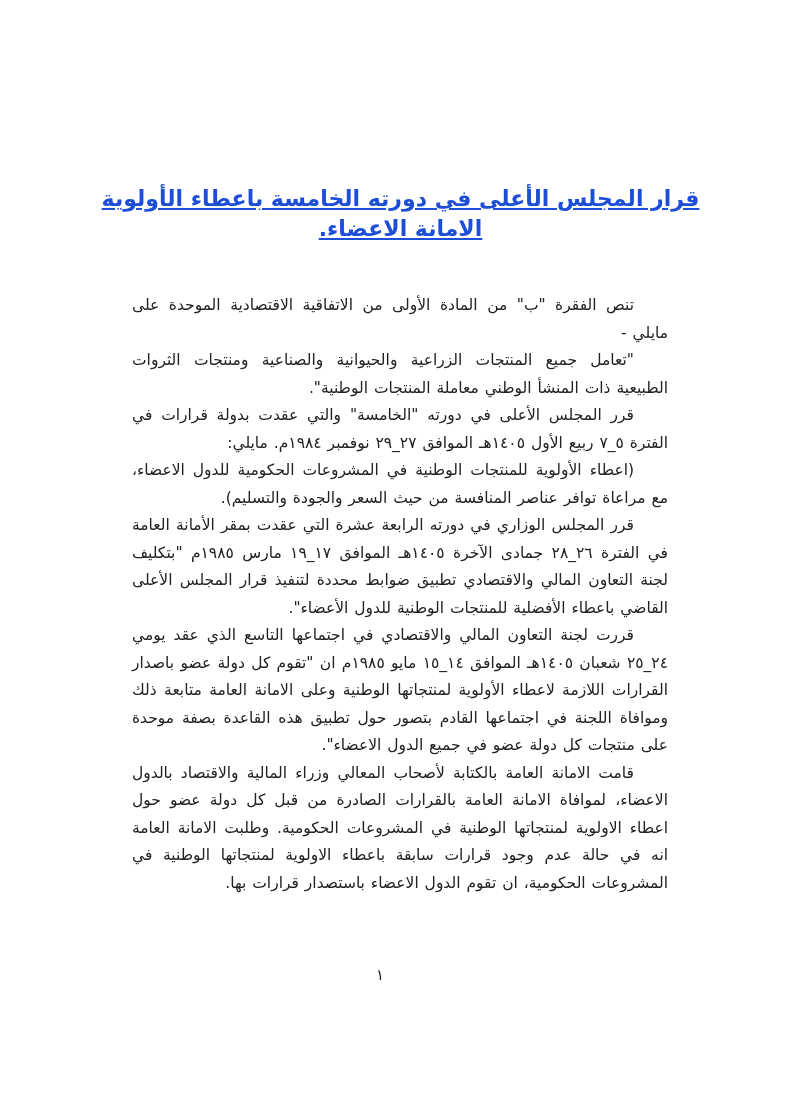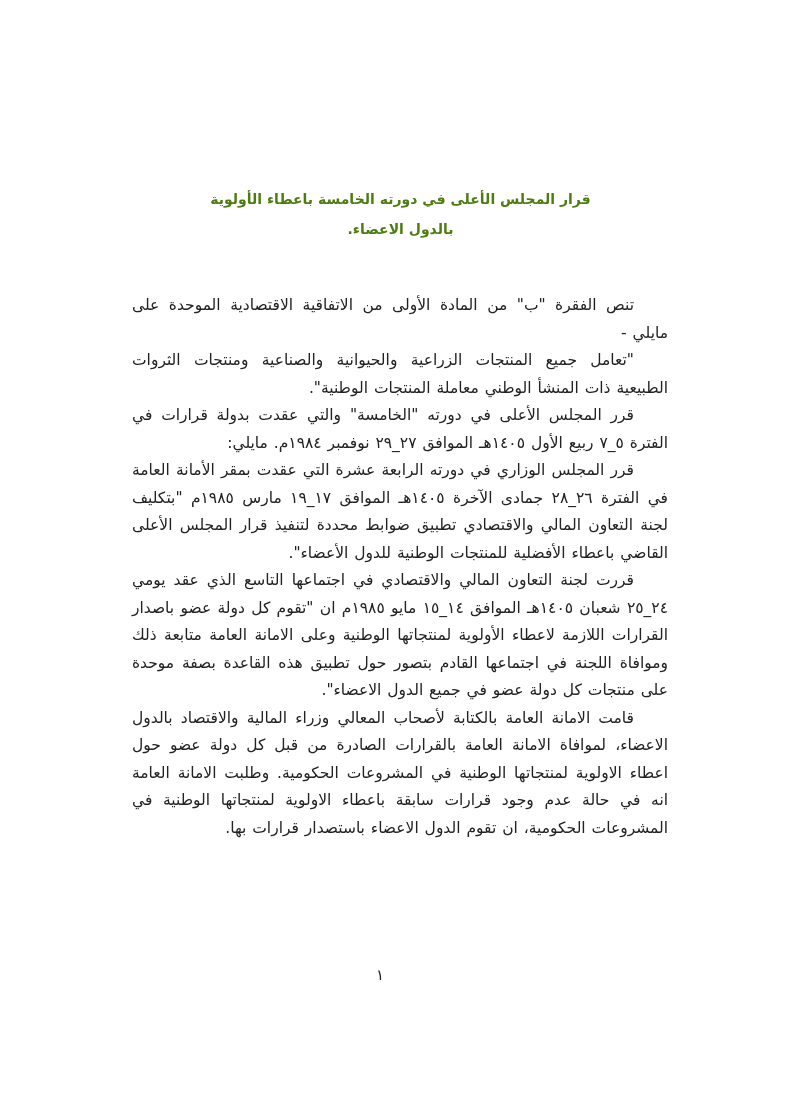--- a/index.html
+++ b/index.html
@@ -19,25 +19,26 @@
   }
   .title-block {
     position: absolute;
     top: 184px;
     left: 0;
     right: 0;
     text-align: center;
     direction: rtl;
   }
   .title-line {
-    font-size: 14px;
+    font-size: 22px;
     font-weight: bold;
     line-height: 30px;
-    color: #4d7c0f;
+    color: #1d4ed8;
     letter-spacing: 0.5px;
+    text-decoration: underline;
   }
   .body-block {
     position: absolute;
     top: 292px;
     right: 133px;
     width: 536px;
     direction: rtl;
     text-align: justify;
     text-justify: inter-word;
   }
@@ -61,27 +62,28 @@
     direction: rtl;
   }
 </style>
 </head>
 <body>
 
 <div class="page">
 
   <div class="title-block">
     <div class="title-line">قرار المجلس الأعلى في دورته الخامسة باعطاء الأولوية</div>
-    <div class="title-line">بالدول الاعضاء.</div>
+    <div class="title-line">الامانة الاعضاء.</div>
   </div>
 
   <div class="body-block">
     <p>تنص الفقرة "ب" من المادة الأولى من الاتفاقية الاقتصادية الموحدة على مايلي -</p>
     <p>"تعامل جميع المنتجات الزراعية والحيوانية والصناعية ومنتجات الثروات الطبيعية ذات المنشأ الوطني معاملة المنتجات الوطنية".</p>
     <p>قرر المجلس الأعلى في دورته "الخامسة" والتي عقدت بدولة قرارات في الفترة ٥_٧ ربيع الأول ١٤٠٥هـ الموافق ٢٧_٢٩ نوفمبر ١٩٨٤م. مايلي:</p>
+    <p>(اعطاء الأولوية للمنتجات الوطنية في المشروعات الحكومية للدول الاعضاء، مع مراعاة توافر عناصر المنافسة من حيث السعر والجودة والتسليم).</p>
     <p>قرر المجلس الوزاري في دورته الرابعة عشرة التي عقدت بمقر الأمانة العامة في الفترة ٢٦_٢٨ جمادى الآخرة ١٤٠٥هـ الموافق ١٧_١٩ مارس ١٩٨٥م "بتكليف لجنة التعاون المالي والاقتصادي تطبيق ضوابط محددة لتنفيذ قرار المجلس الأعلى القاضي باعطاء الأفضلية للمنتجات الوطنية للدول الأعضاء".</p>
     <p>قررت لجنة التعاون المالي والاقتصادي في اجتماعها التاسع الذي عقد يومي ٢٤_٢٥ شعبان ١٤٠٥هـ الموافق ١٤_١٥ مايو ١٩٨٥م ان "تقوم كل دولة عضو باصدار القرارات اللازمة لاعطاء الأولوية لمنتجاتها الوطنية وعلى الامانة العامة متابعة ذلك وموافاة اللجنة في اجتماعها القادم بتصور حول تطبيق هذه القاعدة بصفة موحدة على منتجات كل دولة عضو في جميع الدول الاعضاء".</p>
     <p>قامت الامانة العامة بالكتابة لأصحاب المعالي وزراء المالية والاقتصاد بالدول الاعضاء، لموافاة الامانة العامة بالقرارات الصادرة من قبل كل دولة عضو حول اعطاء الاولوية لمنتجاتها الوطنية في المشروعات الحكومية. وطلبت الامانة العامة انه في حالة عدم وجود قرارات سابقة باعطاء الاولوية لمنتجاتها الوطنية في المشروعات الحكومية، ان تقوم الدول الاعضاء باستصدار قرارات بها.</p>
   </div>
 
   <div class="page-number">١</div>
 
 </div>
 
 </body></html>

